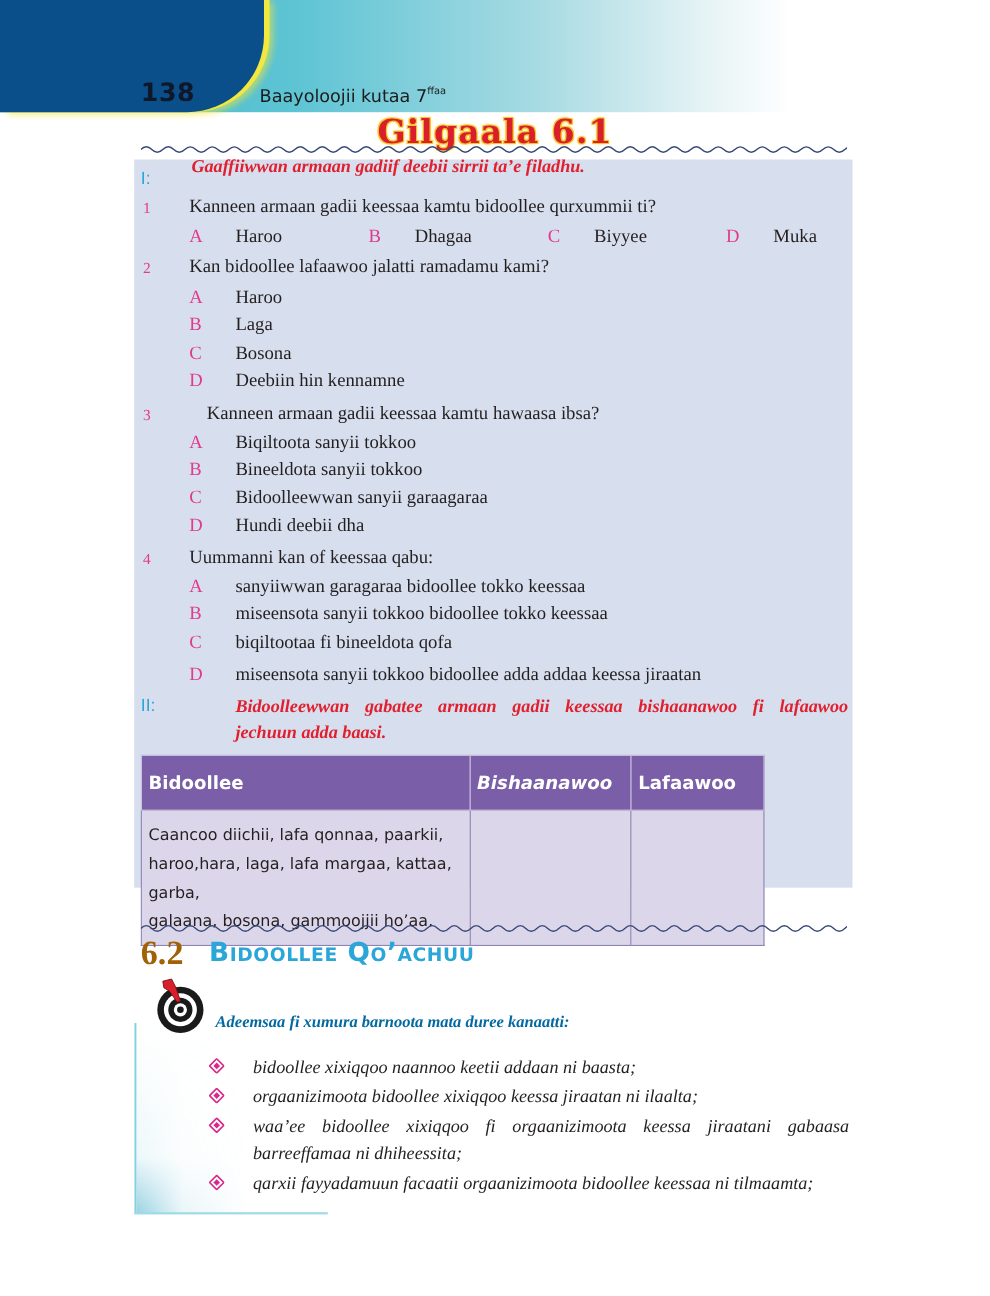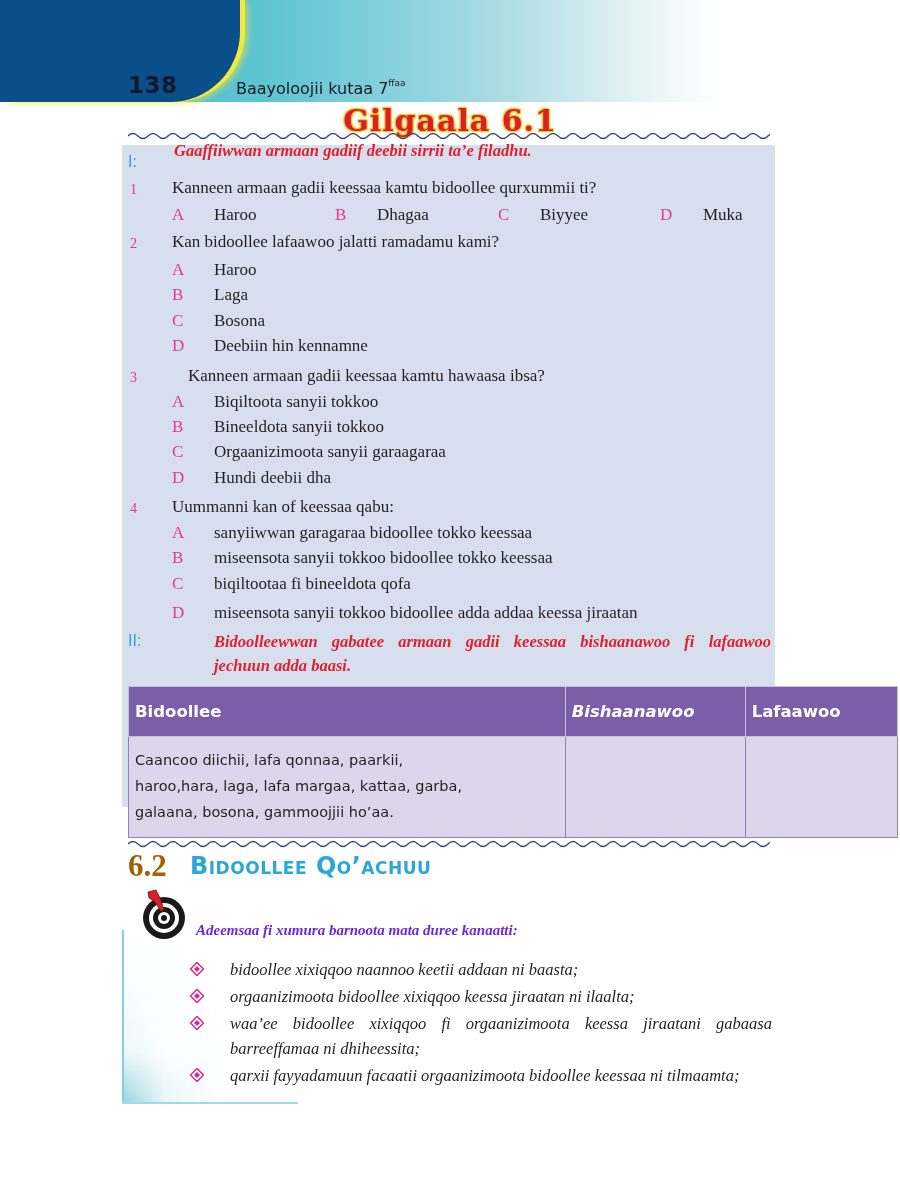--- a/index.html
+++ b/index.html
@@ -45,21 +45,21 @@
     }
     .row { position: absolute; font-size: 17px; line-height: 20px; white-space: nowrap; }
     .roman { color: #2aa6d8; font-family: "Liberation Sans", sans-serif; font-size: 16px; }
     .instr { color: #e0202e; font-style: italic; font-weight: bold; font-size: 16.5px; }
     .qnum { color: #e23a8c; font-size: 14px; }
     .letter { color: #e23a8c; }
     .opt-text { color: #231f20; }
 
     
     .tbl {
-      position: absolute; left: 128px; top: 686px; width: 770px; border-collapse: collapse;
+      position: absolute; left: 128px; top: 686px; width: 567px; border-collapse: collapse;
       font-family: "DejaVu Sans", sans-serif;
     }
     .tbl th {
       background: #7a5fa8; color: #ffffff; text-align: left; font-weight: bold; font-size: 16.5px;
       height: 50px; padding: 0 6px; border: 1px solid #c9c0dc;
     }
     .tbl td {
       background: #dcd6ea; vertical-align: top; font-size: 14.5px; line-height: 26px;
       padding: 10px 6px 8px 6px; border: 1px solid #8d83b5; height: 101px; color: #231f20;
     }
@@ -69,21 +69,21 @@
       position: absolute; left: 128px; top: 848px; font-family: "Liberation Serif", serif;
       font-weight: bold; font-size: 31px; color: #a16207;
     }
     .sec-title {
       position: absolute; left: 190px; top: 852px; font-family: "DejaVu Sans", sans-serif;
       font-weight: bold; font-size: 24px; color: #2aa6d8; font-variant: small-caps; letter-spacing: 0.5px;
     }
     .target-icon { position: absolute; left: 138px; top: 888px; width: 52px; height: 52px; }
     .objectives-intro {
       position: absolute; left: 196px; top: 922px; font-size: 15px; font-style: italic; font-weight: bold;
-      font-family: "Liberation Serif", serif; color: #6d28d9;
+      font-family: "Liberation Serif", serif; color: #0369a1;
     }
     .obj-frame {
       position: absolute; left: 122px; top: 930px; width: 176px; height: 174px;
       border-left: 2px solid #7fd0e0;
       background: linear-gradient(180deg, rgba(255,255,255,0) 0%, rgba(180,225,235,0.25) 70%, rgba(60,170,200,0.55) 100%);
       -webkit-mask: linear-gradient(90deg, #000 0%, rgba(0,0,0,0.2) 25%, rgba(0,0,0,0) 60%);
     }
     .obj-bottom-line { position: absolute; left: 122px; top: 1102px; width: 176px; height: 2px; background: #9fdbe6; }
     .obj-item { position: absolute; left: 190px; font-size: 16.5px; font-style: italic; line-height: 25px; color: #231f20; }
     .obj-bullet { position: absolute; left: 0; top: 5px; width: 14px; height: 14px; }
@@ -130,21 +130,21 @@
 <div class="row" style="left:172px; top:336px;"><span class="letter">D</span></div>
 <div class="row" style="left:214px; top:336px;"><span>Deebiin hin kennamne</span></div>
 
 <div class="row" style="left:130px; top:367px;"><span class="qnum">3</span></div>
 <div class="row" style="left:188px; top:366px;"><span>Kanneen armaan gadii keessaa kamtu hawaasa ibsa?</span></div>
 <div class="row" style="left:172px; top:392px;"><span class="letter">A</span></div>
 <div class="row" style="left:214px; top:392px;"><span>Biqiltoota sanyii tokkoo</span></div>
 <div class="row" style="left:172px; top:417px;"><span class="letter">B</span></div>
 <div class="row" style="left:214px; top:417px;"><span>Bineeldota sanyii tokkoo</span></div>
 <div class="row" style="left:172px; top:442px;"><span class="letter">C</span></div>
-<div class="row" style="left:214px; top:442px;"><span>Orgaanizimoota sanyii garaagaraa</span></div>
+<div class="row" style="left:214px; top:442px;"><span>Bidoolleewwan sanyii garaagaraa</span></div>
 <div class="row" style="left:172px; top:468px;"><span class="letter">D</span></div>
 <div class="row" style="left:214px; top:468px;"><span>Hundi deebii dha</span></div>
 
 <div class="row" style="left:130px; top:498px;"><span class="qnum">4</span></div>
 <div class="row" style="left:172px; top:497px;"><span>Uummanni kan of keessaa qabu:</span></div>
 <div class="row" style="left:172px; top:523px;"><span class="letter">A</span></div>
 <div class="row" style="left:214px; top:523px;"><span>sanyiiwwan garagaraa bidoollee tokko keessaa</span></div>
 <div class="row" style="left:172px; top:548px;"><span class="letter">B</span></div>
 <div class="row" style="left:214px; top:548px;"><span>miseensota sanyii tokkoo bidoollee tokko keessaa</span></div>
 <div class="row" style="left:172px; top:574px;"><span class="letter">C</span></div>

